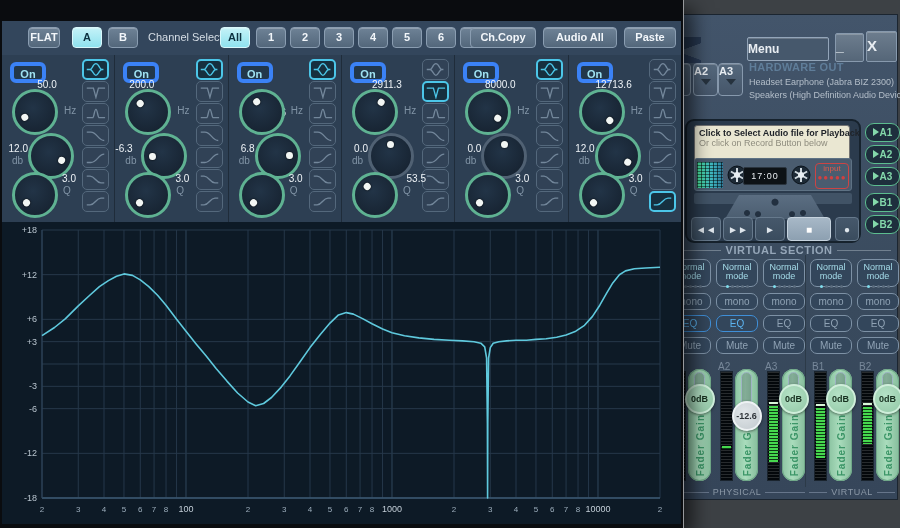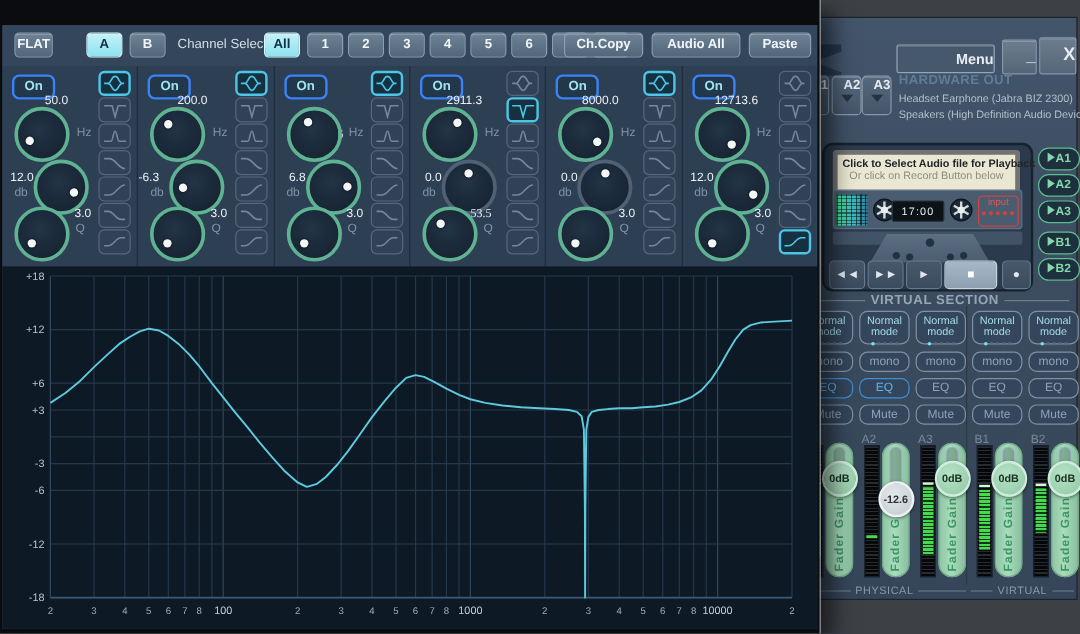--- a/index.html
+++ b/index.html
@@ -4,34 +4,34 @@
 <style>
   html,body{margin:0;padding:0;}
   body{width:900px;height:528px;position:relative;overflow:hidden;background:#3d4145;
        font-family:"Liberation Sans",sans-serif;-webkit-font-smoothing:antialiased;}
   .abs{position:absolute;}
 
   
   #vm{left:658px;top:14px;width:240px;height:486px;background:linear-gradient(180deg,#43556b,#394a5d 60%,#36465a);
       border:1px solid #1b2530;box-sizing:border-box;}
   .vm-btn{background:linear-gradient(180deg,#55687c,#45566a);border:1px solid #8799ad;border-radius:4px;
-          color:#e8edf2;font-size:11px;font-weight:bold;text-align:right;box-shadow:inset 0 1px rgba(255,255,255,.2);cursor:default;}
+          color:#e8edf2;font-size:11px;font-weight:bold;text-align:left;box-shadow:inset 0 1px rgba(255,255,255,.2);cursor:default;}
   #vm-menu{left:88px;top:22px;width:80px;height:22px;line-height:22px;font-size:12px;background:#46586c;border:1px solid #93a5b9;border-radius:2px;}
   #vm-min{left:176px;top:18px;width:27px;height:27px;line-height:25px;font-size:14px;border-radius:2px;background:linear-gradient(180deg,#6d7d8e,#55market66 0);background:linear-gradient(180deg,#6d7d8e,#556678);}
   #vm-close{left:207px;top:16px;width:29px;height:29px;line-height:27px;font-size:15px;border-radius:2px;background:linear-gradient(180deg,#6d7d8e,#556678);}
   .logo-frag{left:22px;top:22px;width:20px;height:26px;background:linear-gradient(160deg,#203049 40%,transparent 41%),linear-gradient(20deg,#243652 30%,transparent 31%);opacity:.8;}
 
   .hwout-btn{width:23px;height:30px;padding-top:1px;font-size:11px;}
   .hwout-btn .tri{display:block;margin:2px auto 0;width:0;height:0;border-left:5px solid transparent;border-right:5px solid transparent;border-top:6px solid #26323e;}
   #hw-title{left:90px;top:46px;font-size:11px;font-weight:bold;color:#5f7d99;letter-spacing:.3px;}
   .hw-line{left:90px;font-size:9px;color:#b4bfca;white-space:nowrap;}
 
   
   #rec-panel{left:26px;top:104px;width:176px;height:124px;background:#2b3b4d;border:2px solid #16222d;border-radius:9px;box-sizing:border-box;}
-  #rec-hint{left:7px;top:4px;width:156px;height:48px;background:#eae7d2;border-radius:3px;border:4px solid #737373;padding:2px 4px;box-sizing:border-box;text-align:center;}
+  #rec-hint{left:7px;top:4px;width:156px;height:48px;background:#eae7d2;border-radius:3px;border:1px solid #737373;padding:2px 4px;box-sizing:border-box;}
   #rec-hint .h1{font-size:9px;color:#20242a;font-weight:bold;white-space:nowrap;}
   #rec-hint .h2{font-size:9px;color:#8e8c7e;white-space:nowrap;}
   #cassette{left:7px;top:37px;width:158px;height:33px;background:#4a5c6f;border:1px solid #5e7284;border-radius:3px;box-sizing:border-box;}
   #cas-meter{left:2px;top:3px;width:26px;height:26px;background:
       repeating-linear-gradient(90deg,rgba(0,0,0,.55) 0 1px,transparent 1px 4px),
       repeating-linear-gradient(180deg,rgba(0,0,0,.45) 0 1px,transparent 1px 3px),
       linear-gradient(90deg,#49e09a,#3fb9c2 55%,#2f7d9d);}
   .reel{width:20px;height:20px;top:6px;}
   #counter{left:48px;top:8px;width:42px;height:16px;background:#0d1216;border:1px solid #2a343e;border-radius:2px;
            color:#e8ecf0;font-size:9px;text-align:center;line-height:16px;letter-spacing:1px;}
@@ -98,21 +98,21 @@
   #eq-body{left:2px;top:21px;width:679px;height:503px;background:#31445a;}
   .tbtn{position:absolute;top:6px;height:21px;background:linear-gradient(180deg,#6e8296,#53677b);border:1px solid #8a9db1;border-radius:4px;
         color:#f2f6fa;font-size:11px;font-weight:bold;text-align:center;line-height:19px;box-sizing:border-box;
         box-shadow:inset 0 1px rgba(255,255,255,.25);}
   .tbtn.sel{background:linear-gradient(180deg,#c4f2f8,#8fe2ee);color:#0d3140;border-color:#d9f8fc;}
   #toolbar{left:0;top:0;width:679px;height:34px;background:#33465c;border-bottom:1px solid #243240;position:absolute;}
   #chsel-label{position:absolute;left:146px;top:10px;font-size:11px;color:#d6dee6;}
   #bands{position:absolute;left:0;top:34px;width:679px;height:167px;background:#2d3f53;display:flex;}
   .band{position:relative;flex:1;border-right:1px solid #1f2c3a;box-sizing:border-box;}
   .band:last-child{border-right:none;}
-  .on-btn{position:absolute;left:8px;top:7px;width:36px;height:21px;border:2px solid #3b82f6;border-radius:6px;
+  .on-btn{position:absolute;left:8px;top:7px;width:36px;height:21px;border:4px solid #3b82f6;border-radius:6px;
           color:#9fe2f2;font-size:11px;font-weight:bold;text-align:center;line-height:17px;box-sizing:border-box;background:#22374a;}
   .fcol{position:absolute;right:5px;top:4px;width:27px;}
   .fbtn{width:27px;height:21px;border:1px solid #546  e82;border:1px solid #54687c;border-radius:5px;margin-bottom:1px;
         color:#7387   9b;color:#73879b;box-sizing:border-box;display:flex;align-items:center;justify-content:center;background:rgba(255,255,255,.02);}
   .fbtn.sel{border-color:#4cc6e8;color:#4cc6e8;background:#16303f;border-width:2px;}
   .knob{position:absolute;border-radius:50%;background:radial-gradient(circle at 45% 40%,#223447,#141f2c);box-sizing:border-box;}
   .knob.green{border:3px solid #5fb292;}
   .knob.grey{border:3px solid #50617  3;border:3px solid #506173;}
   .arm{position:absolute;inset:0;}
   .arm i{position:absolute;left:50%;top:5px;width:7px;height:7px;margin-left:-3.5px;border-radius:50%;background:#f2f6f4;box-shadow:0 0 2px #000;}
@@ -287,21 +287,21 @@
   <div class="grp-row" style="left:150px;width:86px">
     <div class="rule"></div>
       <div class="grp-label">VIRTUAL</div>
       <div class="rule"></div>
   </div>
 </div>
 
 <div id="eq" class="abs">
   <div id="eq-body" class="abs">
     <div id="toolbar">
-      <div class="tbtn" style="left:10px;width:32px">FLAT</div>
+      <div class="tbtn" style="left:26px;width:32px">FLAT</div>
       <div class="tbtn sel" style="left:70px;width:30px">A</div>
       <div class="tbtn" style="left:106px;width:30px">B</div>
       <div id="chsel-label">Channel Select:</div>
       <div class="tbtn sel" style="left:218px;width:30px">All</div>
       <div id="ch-btns">
           <div class="tbtn" style="left: 254px; width: 30px;">1</div>
           <div class="tbtn" style="left: 288px; width: 30px;">2</div>
           <div class="tbtn" style="left: 322px; width: 30px;">3</div>
           <div class="tbtn" style="left: 356px; width: 30px;">4</div>
           <div class="tbtn" style="left: 390px; width: 30px;">5</div>
@@ -407,21 +407,21 @@
               <svg viewBox="0 0 25 18" width="21" height="15">
                 <path d="M2 5h4c6 0 7 8 13 8h4" fill="none" stroke="currentColor" stroke-width="1.6"></path>
               </svg>
             </div>
             <div class="fbtn">
               <svg viewBox="0 0 25 18" width="21" height="15">
                 <path d="M2 13h4c6 0 7-8 13-8h4" fill="none" stroke="currentColor" stroke-width="1.6"></path>
               </svg>
             </div>
           </div>
-          <div class="kval abs" style="left: 14px; top: 24px; width: 62px; text-align: center;">200.0</div>
+          <div class="kval abs" style="left: 14px; top: 24px; width: 62px; ">200.0</div>
           <div class="knob green" style="left: 10px; top: 34px; width: 46px; height: 46px;">
             <div class="arm" style="transform: rotate(-45deg);">
               <i></i>
             </div>
           </div>
           <div class="kunit abs" style="left: 62px; top: 50px;">Hz</div>
           <div class="kval abs" style="left: 0px; top: 88px; width: 26px; text-align: left;">-6.3</div>
           <div class="kunit abs" style="left: 10px; top: 100px;">db</div>
           <div class="knob green" style="left: 26px; top: 78px; width: 46px; height: 46px;">
             <div class="arm" style="transform: rotate(265deg);">
@@ -543,21 +543,21 @@
             </div>
           </div>
           <div class="kunit abs" style="left: 62px; top: 50px;">Hz</div>
           <div class="kval abs" style="left: 0px; top: 88px; width: 26px; text-align: right;">0.0</div>
           <div class="kunit abs" style="left: 10px; top: 100px;">db</div>
           <div class="knob grey" style="left: 26px; top: 78px; width: 46px; height: 46px;">
             <div class="arm" style="transform: rotate(0deg);">
               <i></i>
             </div>
           </div>
-          <div class="kval abs" style="left: 50px; top: 118px; width: 34px; text-align: left; font-family: Liberation Serif, serif;">53.5</div>
+          <div class="kval abs" style="left: 50px; top: 118px; width: 34px; text-align: right;">53.5</div>
           <div class="kunit abs" style="left: 61px; top: 130px;">Q</div>
           <div class="knob green" style="left: 10px; top: 117px; width: 46px; height: 46px;">
             <div class="arm" style="transform: rotate(-45deg);">
               <i></i>
             </div>
           </div>
         </div>
         <div class="band">
           <div class="on-btn abs">On</div>
           <div class="fcol">

